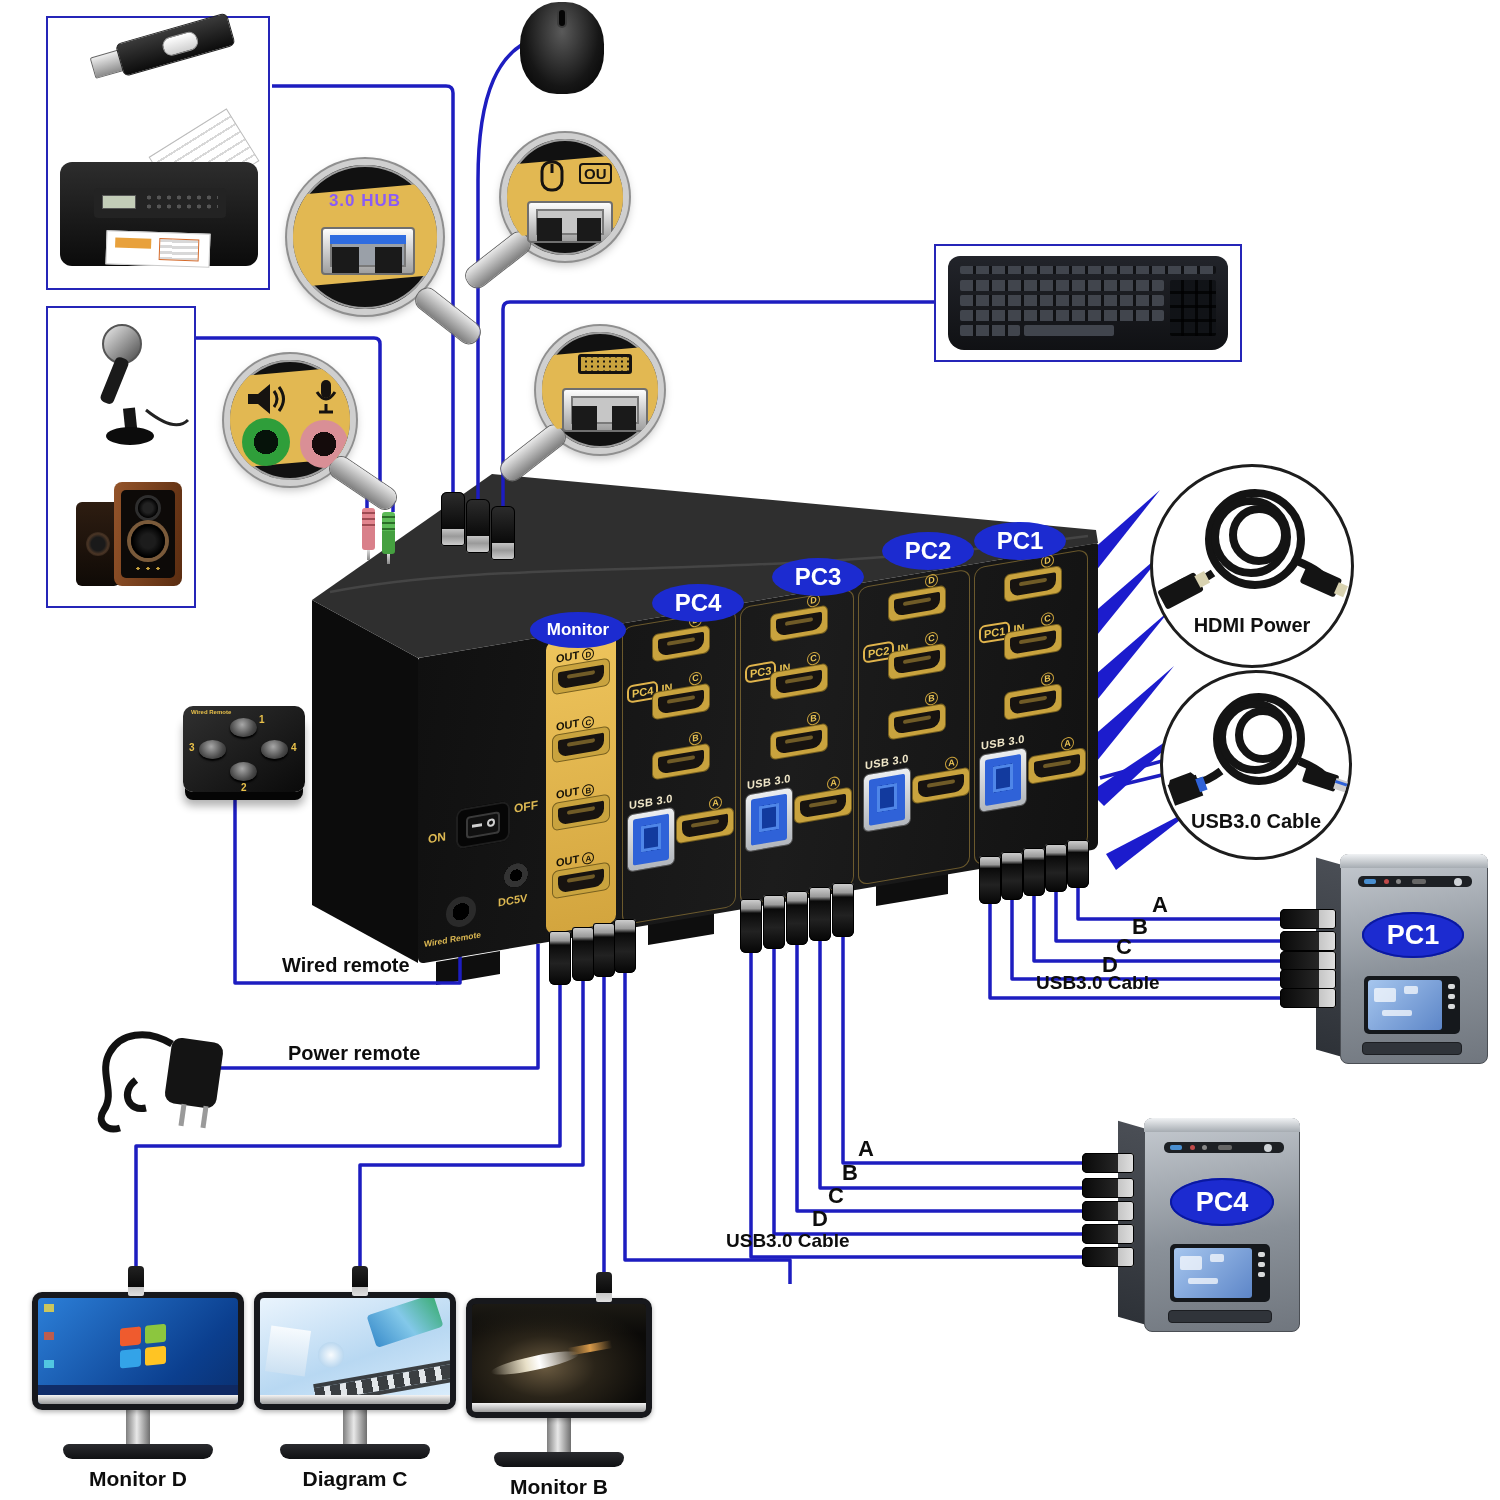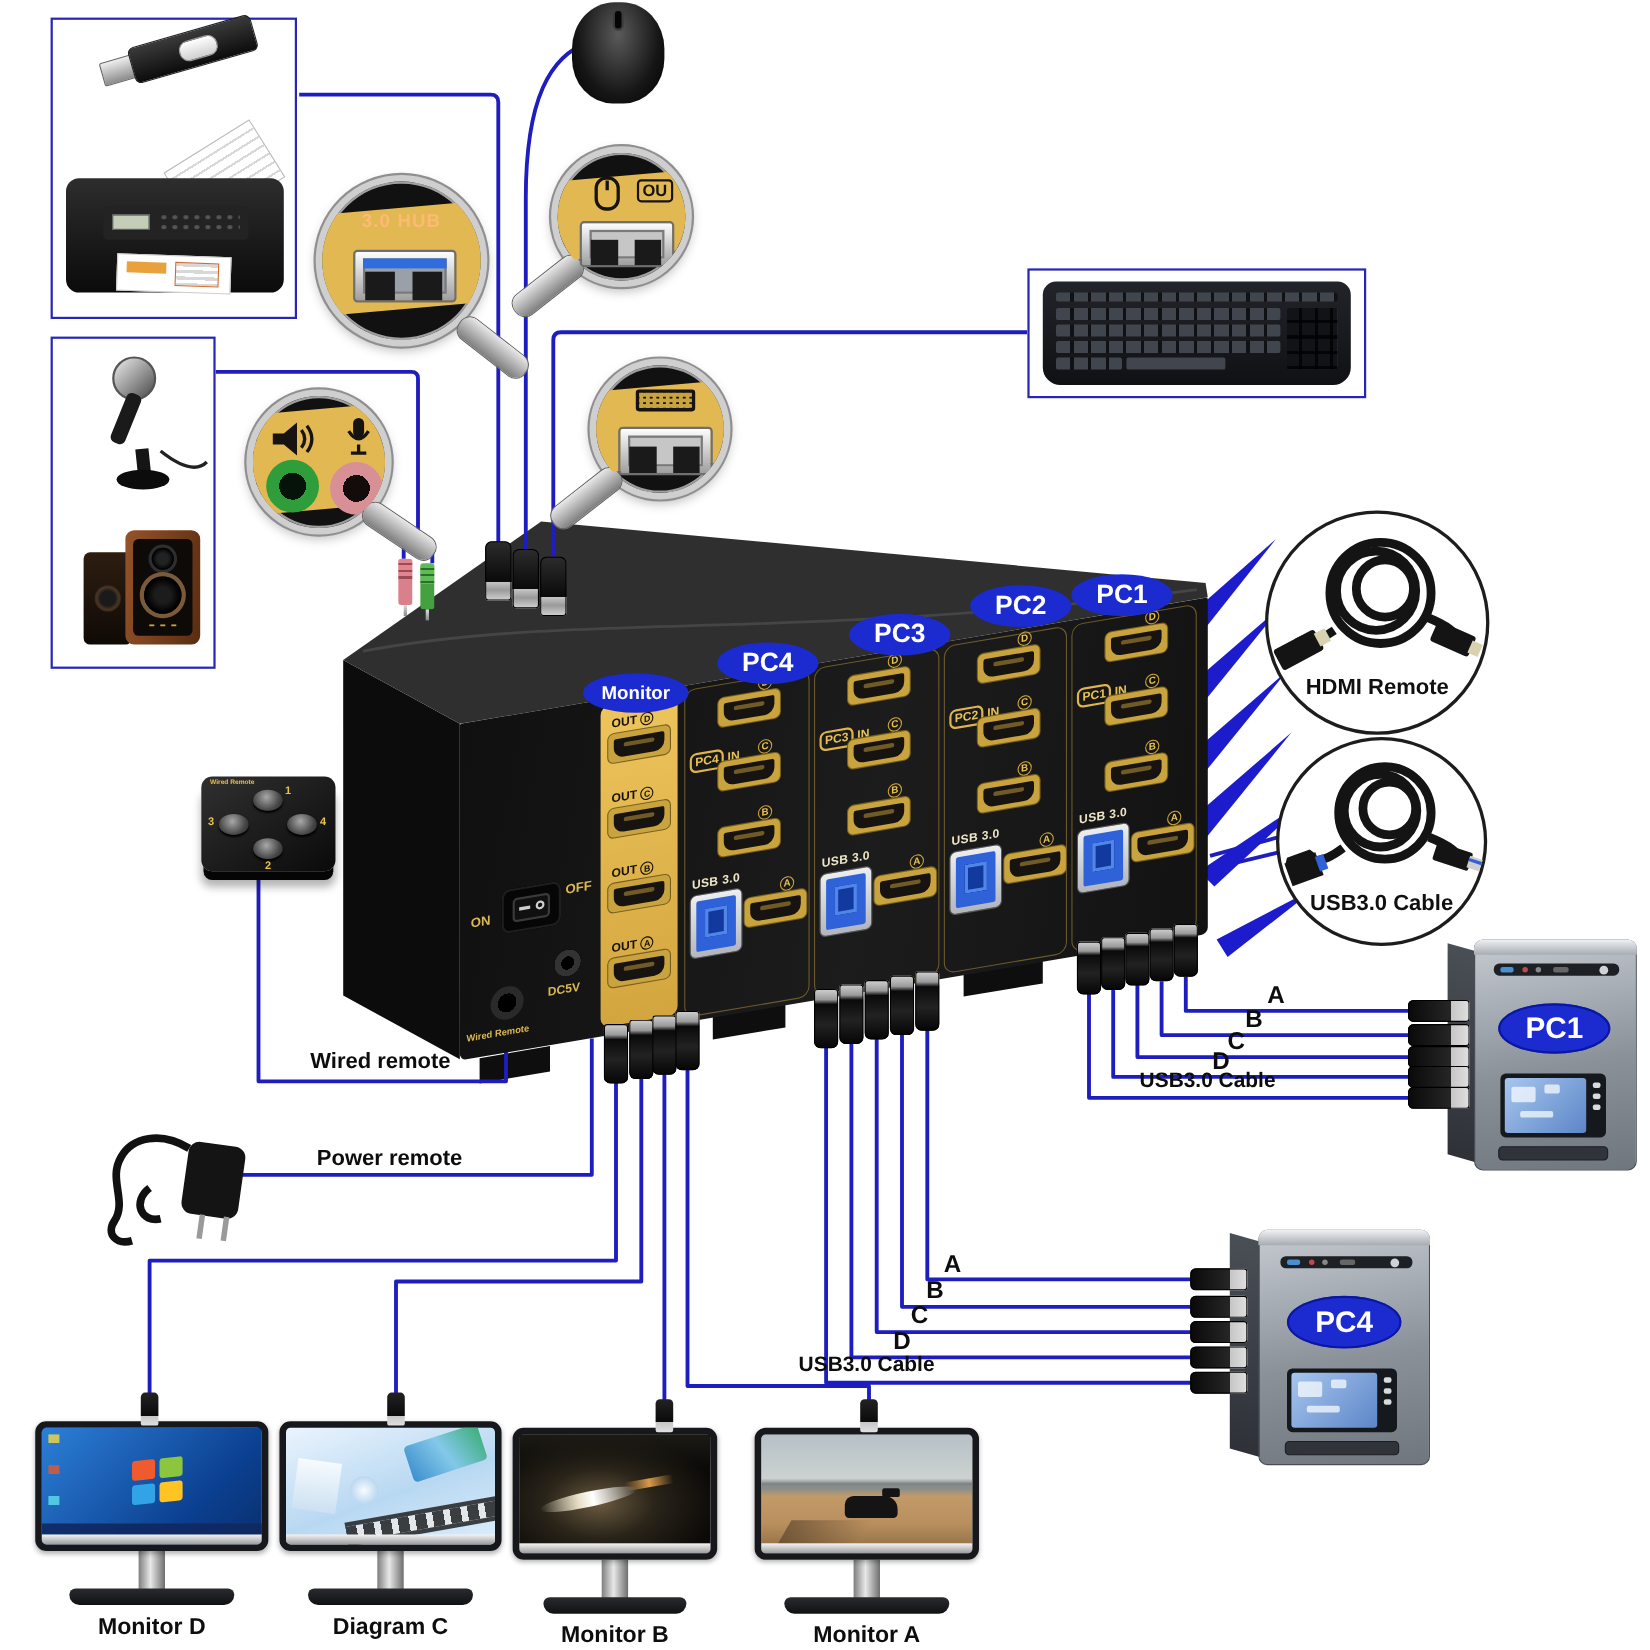--- a/index.html
+++ b/index.html
@@ -185,21 +185,21 @@
       <div class="abs" style="left:10px;top:34px;width:34px;height:34px;border-radius:50%;background:radial-gradient(#1c1c1c 30%,#000 65%);box-shadow:0 0 0 4px #7a5a3a"></div>
       <div class="abs" style="left:12px;top:76px;width:30px;height:5px;background-image:radial-gradient(#c9a33e 2px,transparent 2.5px);background-size:10px 5px"></div>
     </div>
   </div>
 </div>
 
 <div class="mag" style="left:287px;top:159px;width:156px;height:156px">
   <div class="mag-handle" style="right:-48px;bottom:-18px;transform:rotate(38deg)"></div>
   <div class="mag-inner">
     <div class="mag-plate" style="top:17%;height:64%"></div>
-    <div class="lab" style="left:0;right:0;top:26px;text-align:center;font-size:17px;letter-spacing:1px;color:#fdba74;position:absolute">3.0 HUB</div>
+    <div class="lab" style="left:0;right:0;top:26px;text-align:center;font-size:17px;letter-spacing:1px;color:#8b5cf6;position:absolute">3.0 HUB</div>
     <div class="usba" style="left:28px;top:62px;width:94px;height:48px">
       <div class="in" style="background:#9aa0a8"></div>
       <div class="abs" style="left:7px;top:6px;right:7px;height:9px;background:#2f6ce0"></div>
       <div class="t1"></div>
           <div class="t2"></div>
     </div>
   </div>
 </div>
 
 <div class="mag" style="left:501px;top:133px;width:128px;height:128px">
@@ -396,21 +396,21 @@
     </g>
     <g transform="rotate(-28 30 122)">
           <rect x="6" y="112" width="42" height="21" rx="3" fill="#141414"></rect>
           <rect x="46" y="116" width="11" height="13" fill="#d8d2b0"></rect>
         </g>
     <g transform="rotate(24 168 116)">
           <rect x="148" y="104" width="38" height="20" rx="3" fill="#141414"></rect>
           <rect x="184" y="108" width="10" height="12" fill="#d8d2b0"></rect>
         </g>
   </svg>
-  <div class="clab" style="bottom:28px;font-size:20px">HDMI Remote</div>
+  <div class="clab" style="bottom:28px;font-size:20px">HDMI Power</div>
 </div>
 
 <div class="cablecirc" style="left:1160px;top:670px;width:192px;height:190px">
   <svg width="186" height="186">
     <g stroke="#141414" stroke-width="8" fill="none">
       <circle cx="96" cy="66" r="42"></circle>
           <circle cx="92" cy="64" r="33"></circle>
           <circle cx="100" cy="62" r="24"></circle>
       <path d="M58,98 C42,110 32,112 26,106"></path>
           <path d="M136,88 C156,96 162,102 166,110"></path>
@@ -566,28 +566,14 @@
     <div class="abs" style="left:18px;top:52px;width:90px;height:14px;background:linear-gradient(90deg,transparent,#e8e0c8 40%,#fff 55%,transparent);transform:rotate(-12deg);border-radius:50%"></div>
     <div class="abs" style="left:96px;top:40px;width:44px;height:8px;background:linear-gradient(90deg,transparent,#d89a4a,transparent);transform:rotate(-10deg)"></div>
     <div class="abs" style="left:0;top:0;width:186px;height:30px;background:linear-gradient(#1c1a14,transparent)"></div>
     <div class="mstrip"></div>
   </div>
   <div class="mneck"></div>
       <div class="mbase" style="width:130px"></div>
   <div class="lab" style="position:static;display:block;text-align:center;font-size:21px;margin-top:8px">Monitor B</div>
 </div>
 
-<div class="mon" style="left:686px;top:1298px;width:204px">
-  <div class="mplug" style="left:96px;top:-26px"></div>
-  <div class="mscreen" style="width:204px;height:120px;background:linear-gradient(#b6c0c6 0%,#cdd3d1 40%,#8a8f8a 46%,#c29a68 52%,#b98f5e 75%,#8a6a42 100%)">
-    <div class="abs" style="left:0;top:40px;width:204px;height:10px;background:linear-gradient(transparent,rgba(70,75,80,.55),transparent)"></div>
-    <div class="abs" style="left:76px;top:56px;width:48px;height:20px;background:#141414;border-radius:8px 12px 4px 4px">
-      <div class="abs" style="left:34px;top:-7px;width:16px;height:8px;background:#141414;border-radius:2px"></div>
-    </div>
-    <div class="abs" style="left:20px;top:78px;width:120px;height:26px;background:linear-gradient(100deg,rgba(60,45,30,.5),transparent 60%);transform:skewX(-30deg)"></div>
-    <div class="mstrip"></div>
-  </div>
-  <div class="mneck"></div>
-      <div class="mbase"></div>
-  <div class="lab" style="position:static;display:block;text-align:center;font-size:21px;margin-top:8px">Monitor A</div>
-</div>
 
 </div>
 
 </body></html>

